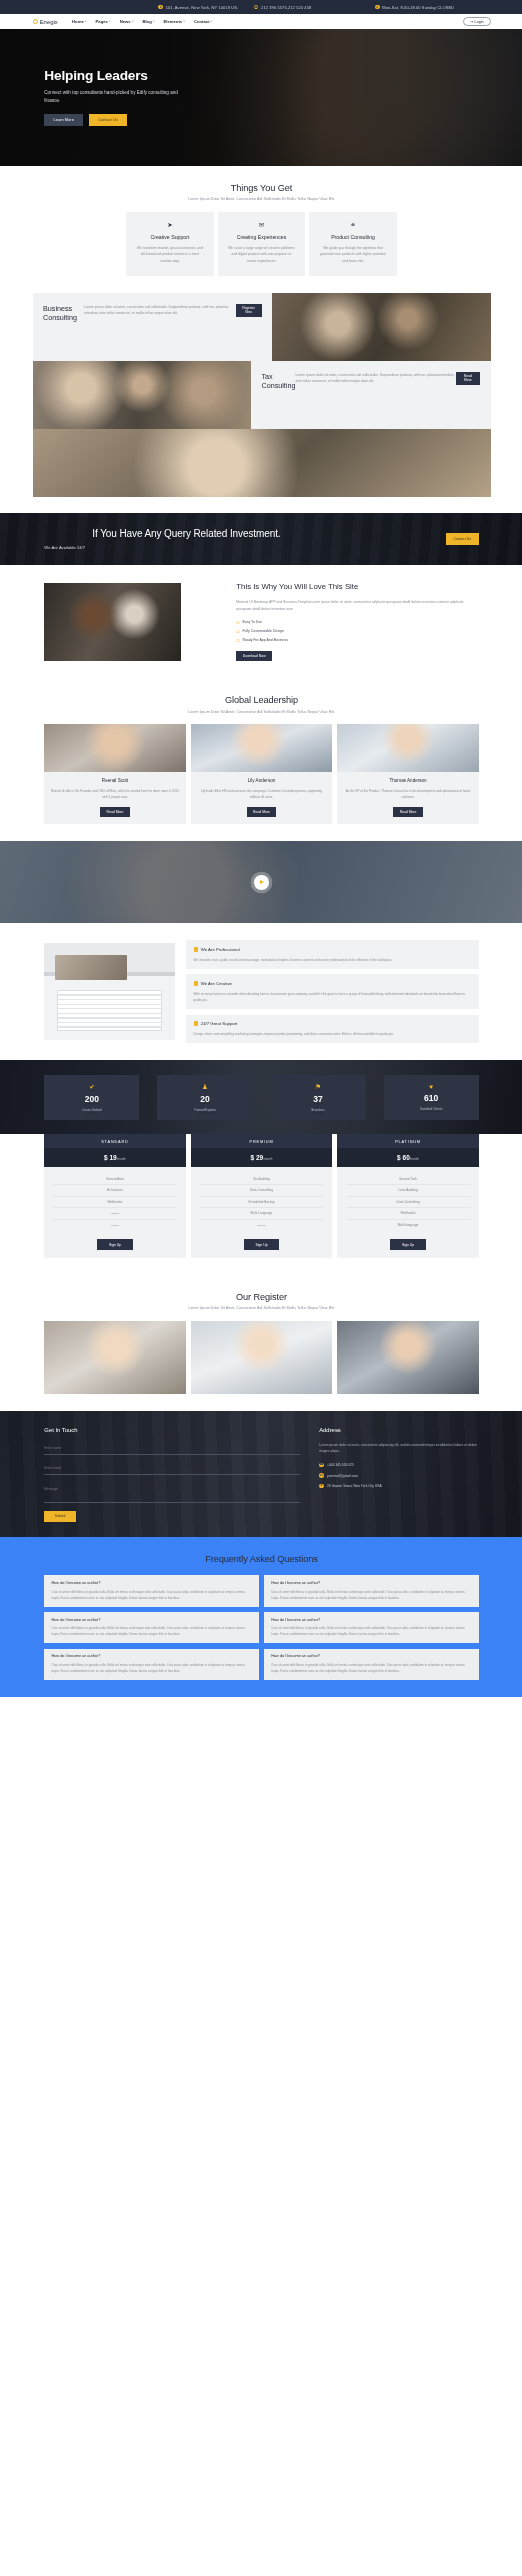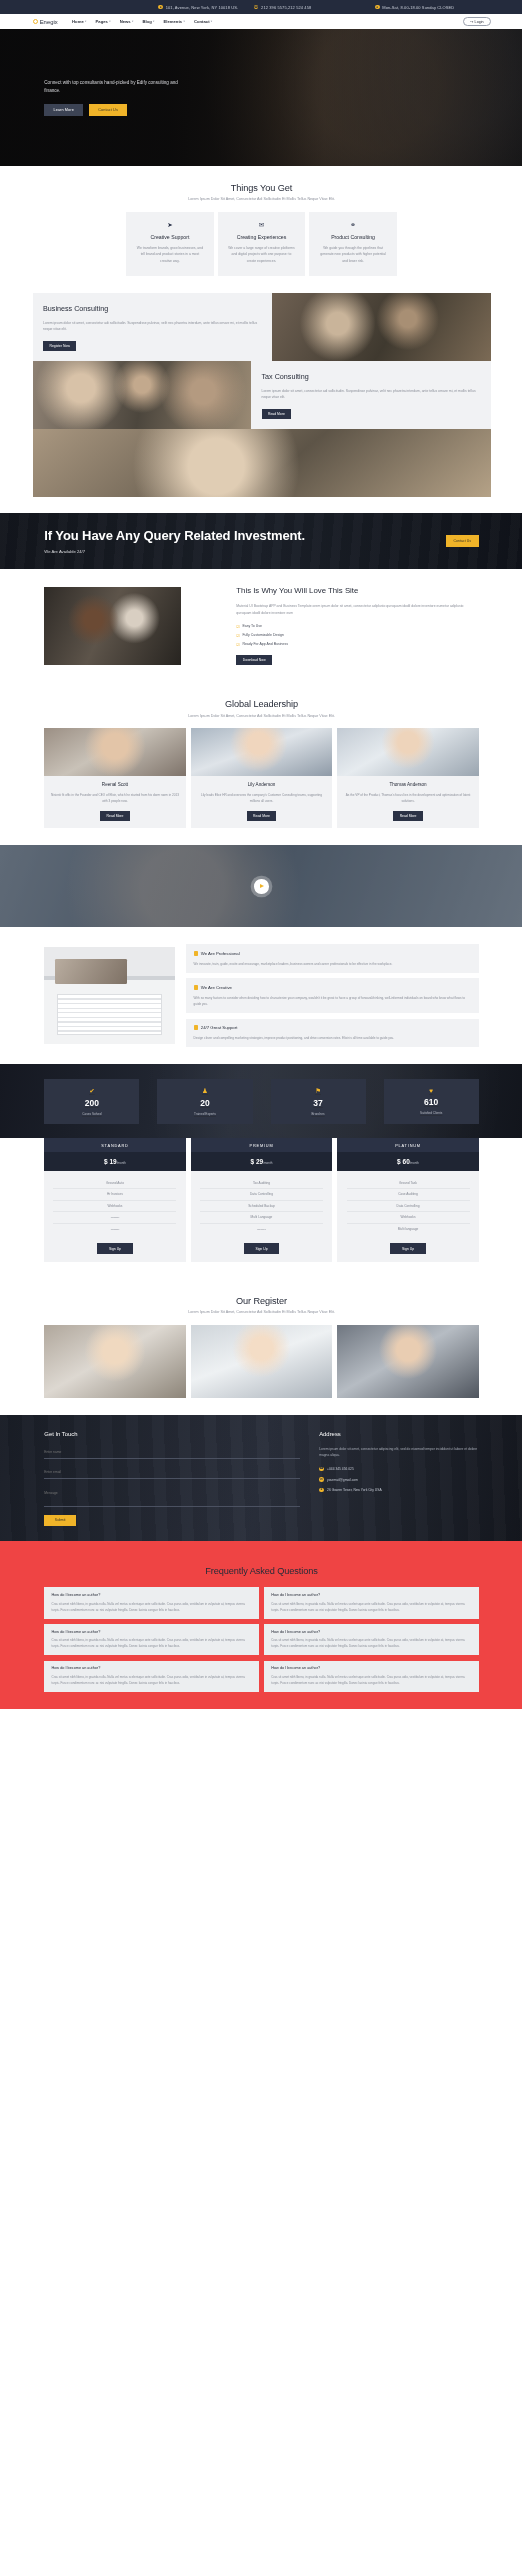--- a/index.html
+++ b/index.html
@@ -91,21 +91,21 @@
   .f-ic { font-size:6.5px; color:#283046; margin-bottom:4.6px; display:block; }
   .fcard h3 { font-size:5.2px; font-weight:normal; color:#262b38; margin-bottom:5.2px; }
   .fcard p { font-size:3.4px; color:#8b8f99; line-height:1.9; }
 
   
   .services { padding-bottom:15.7px; }
   .srow { display:flex; min-height:68px; }
   .srow.rev { flex-direction:row-reverse; }
   .stext {
     flex:1; background:#f1f2f4; padding:10.5px 10.5px;
-    display:flex; flex-direction:column; justify-content:space-between;
+    display:flex; flex-direction:row; justify-content:center;
   }
   .stext h3 { font-size:7.2px; font-weight:normal; color:#262b38; margin-bottom:6.5px; }
   .stext p { font-size:3.4px; color:#8b8f99; line-height:1.95; margin-bottom:7.2px; }
   .btn-sm { align-self:flex-start; background:#2b3245; color:#fff; font-size:3.4px; padding:2.9px 6.5px; border:none; cursor:pointer; font-family:inherit; }
   .simg { flex:1; background-size:cover; background-position:center; min-height:68px; }
   .img-meet {
     background:
       radial-gradient(circle at 30% 45%,#c9b49a 0 7%,rgba(0,0,0,0) 24%),
       radial-gradient(circle at 62% 38%,#a88f74 0 6%,rgba(0,0,0,0) 22%),
       linear-gradient(120deg,#6e6052,#3f392f 55%,#7b6a55);
@@ -127,21 +127,21 @@
   .cta {
     background:linear-gradient(90deg,#13161d 0%,#1b2029 50%,#10131a 100%);
     padding:15.7px 0; position:relative; overflow:hidden;
   }
   .cta::before{
     content:""; position:absolute; inset:0;
     background:
       repeating-linear-gradient(95deg, rgba(255,255,255,.02) 0 9.2px, rgba(0,0,0,.05) 9.2px 19.6px);
   }
   .cta-inner { position:relative; z-index:2; width:458px; margin:0 auto; display:flex; align-items:center; padding:0 11.8px; }
-  .cta-txt h2 { color:#fff; font-size:13px; font-weight:bold; letter-spacing:-0.1px; }
+  .cta-txt h2 { color:#fff; font-size:10px; font-weight:normal; letter-spacing:-0.1px;margin-left:48px; }
   .cta-txt p { color:#dcdde1; font-size:4.2px; margin-top:5.2px; }
   .cta-btn { margin-left:auto; background:#f0b429; color:#3a3526; border:none; font-size:3.5px; padding:3.6px 7.8px; cursor:pointer; font-family:inherit; }
 
   
   .why { display:flex; gap:13px; padding:17px 11.8px; align-items:center; }
   .why-img {
     width:137px; height:78px; flex:none;
     background:
       radial-gradient(circle at 36% 42%,#6b4a34 0 9%,rgba(0,0,0,0) 26%),
       radial-gradient(circle at 66% 40%,#d9cfc2 0 8%,rgba(0,0,0,0) 25%),
@@ -258,21 +258,21 @@
     border-bottom:0.7px solid #4b5161; color:#9ba0ac; font-size:3.3px;
     padding:3.9px 0; margin-bottom:7.8px; font-family:inherit; outline:none;
   }
   textarea.c-field { height:19.6px; resize:none; }
   .c-submit { background:#f0b429; color:#3a3526; border:none; font-size:3.4px; padding:3.3px 10.5px; cursor:pointer; font-family:inherit; }
   .c-addr { flex:1; }
   .c-addr > p { color:#a8adb8; font-size:3.3px; line-height:2; margin-bottom:7.8px; }
   .c-line { display:flex; align-items:center; gap:3.3px; color:#c3c8d2; font-size:3.3px; margin-bottom:5.9px; }
 
   
-  .faq { background:#ef4444; padding:8px 0 17px; }
+  .faq { background:#3b82f6; padding:0 0 17px; }
   .faq-grid { display:flex; flex-wrap:wrap; gap:5.2px; padding:0 11.8px; }
   .fq { width:calc(50% - 2.6px); background:#eceef0; padding:5.9px 7.2px; }
   .fq h4 { font-size:3.8px; color:#262b38; font-weight:normal; margin-bottom:3.9px; }
   .fq p { font-size:3px; color:#8b8f99; line-height:2; }
 </style>
 </head>
 <body>
 
 <div class="topbar">
   <span class="tb-spacer"></span>
@@ -324,20 +324,21 @@
     </div>
     <button class="login-btn">
       <span>↪</span>
       <span>Login</span>
     </button>
   </div>
 </div>
 
 <div class="hero">
   <div class="hero-content">
+    <h1>Helping Leaders</h1>
     <p>Connect with top consultants hand-picked by Edify consulting and finance.</p>
     <div class="hero-btns">
       <button class="btn btn-dark">Learn More</button>
       <button class="btn btn-amber">Contact Us</button>
     </div>
   </div>
 </div>
 
 <div class="wrap">
   <div class="sec-head">

